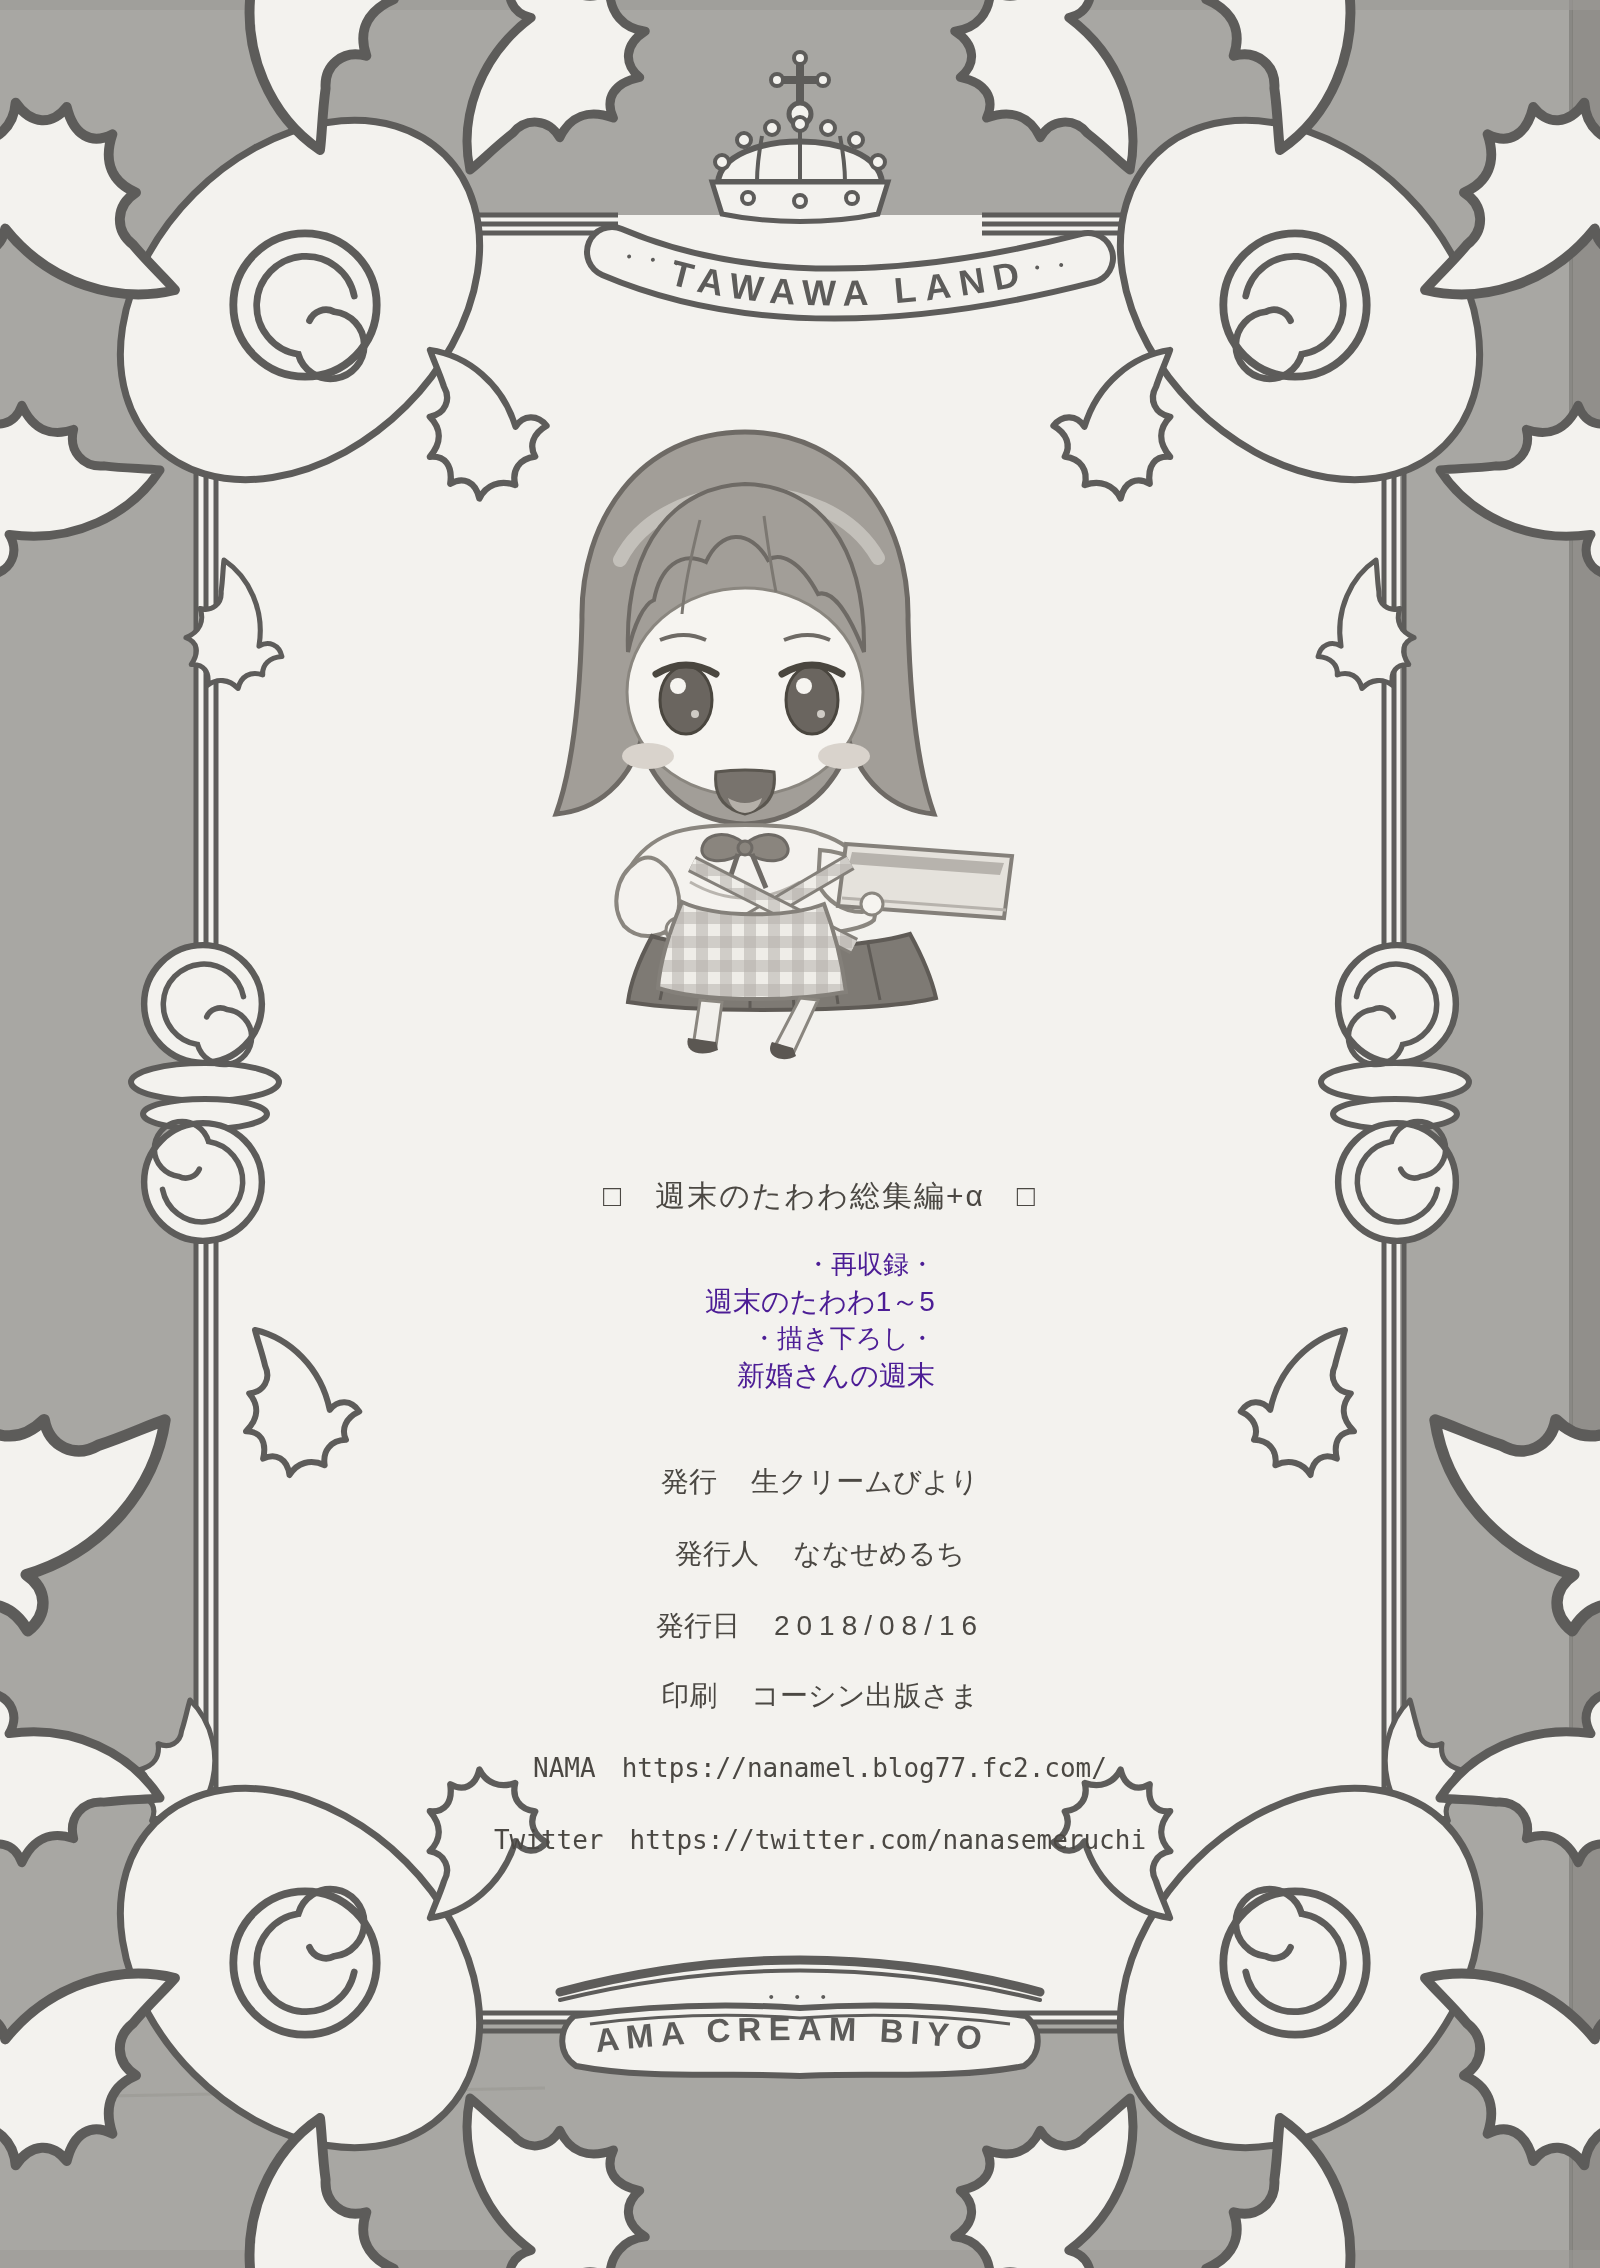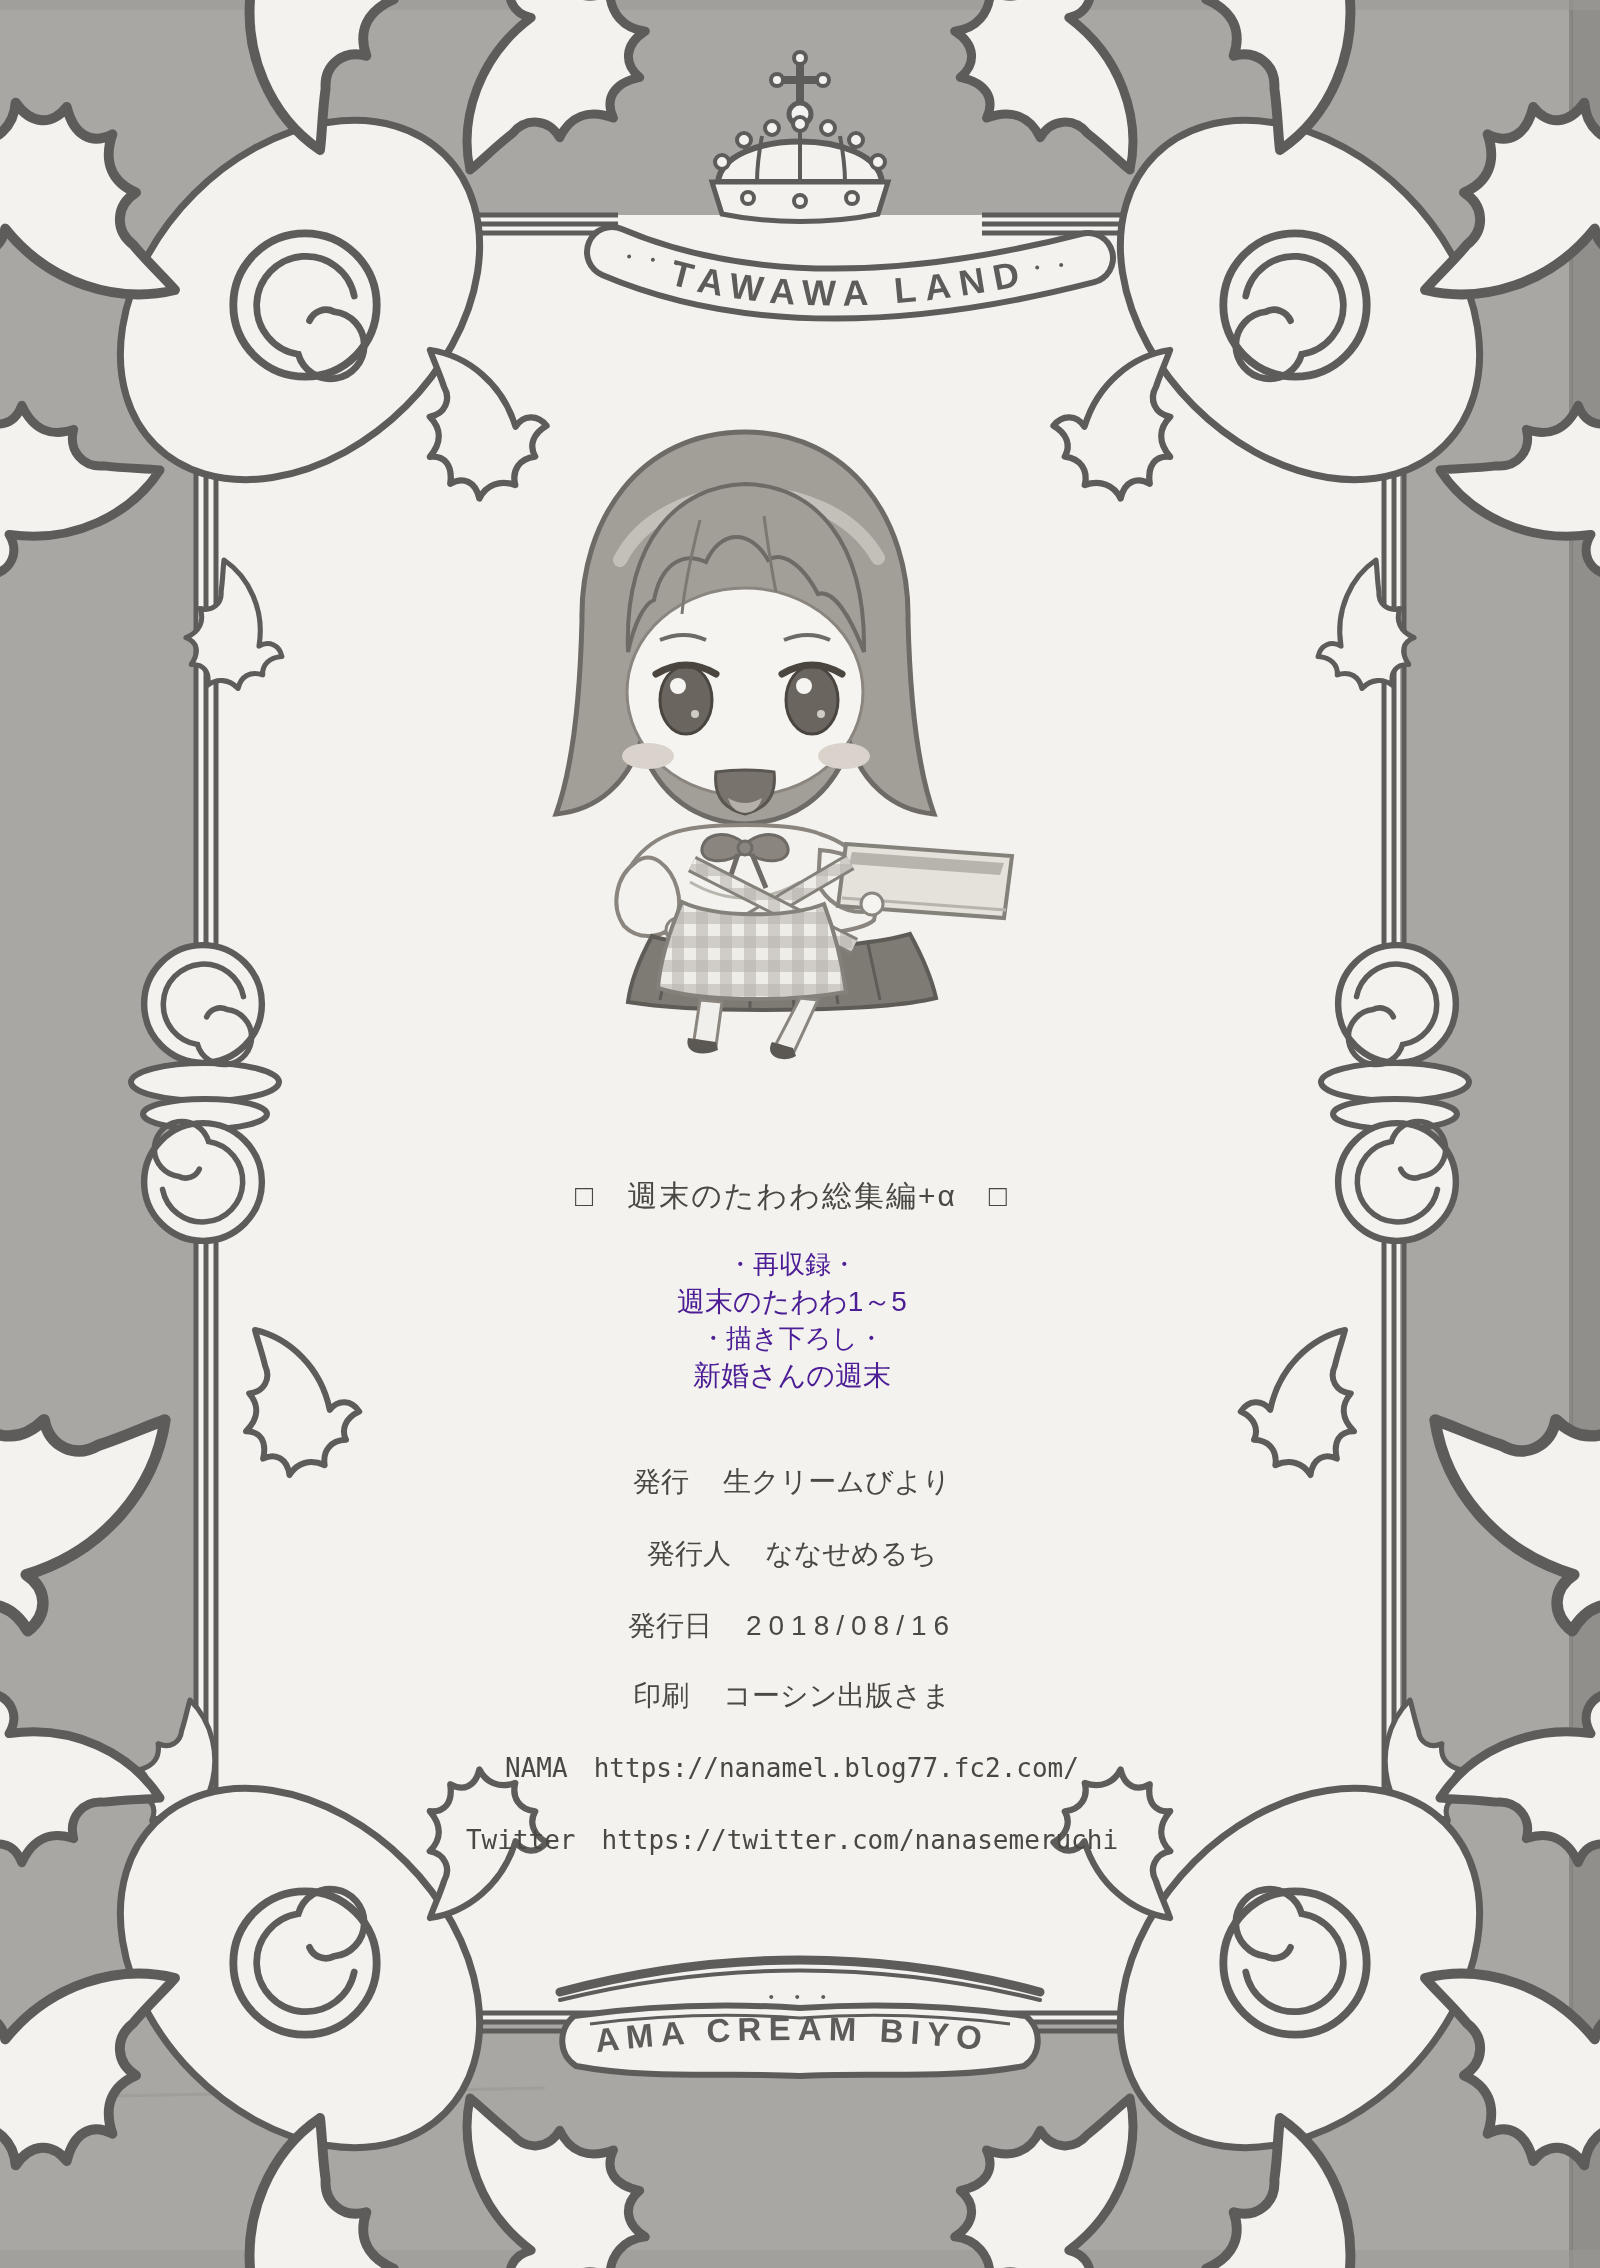--- a/index.html
+++ b/index.html
@@ -4,21 +4,21 @@
 <style>
   html,body{margin:0;padding:0;background:#8e8d89;}
   .page{
     position:relative;width:1600px;height:2268px;overflow:hidden;
     background:#a8a7a3;
     font-family:"Liberation Sans","DejaVu Sans",sans-serif;
     color:#47443f;
   }
   .page svg.art{position:absolute;inset:0;display:block;}
   .txt{position:absolute;white-space:nowrap;}
-  .centered{left:792px;transform:translateX(-50%);text-align:center;}
+  .centered{left:820px;transform:translateX(-50%);text-align:right;}
   .title-line{top:1176px;font-size:30px;letter-spacing:2px;color:#4b4843;}
   .section-block{top:1246px;font-size:28px;line-height:37px;color:#4c1d95;}
   .section-block .jp-small{font-size:26px;}
   .colophon-block{top:1428px;font-size:28px;line-height:36px;color:#4b4843;}
   .colophon-row{display:flex;justify-content:center;gap:34px;margin-top:36px;}
   .colophon-row.gap-above{margin-top:34px;}
   .colophon-row .lbl{font-weight:500;}
   .colophon-row.mono{font-family:"DejaVu Sans Mono","Liberation Mono",monospace;font-size:26px;gap:26px;}
   .val.spaced{letter-spacing:7px;}
   .disclaimer{

